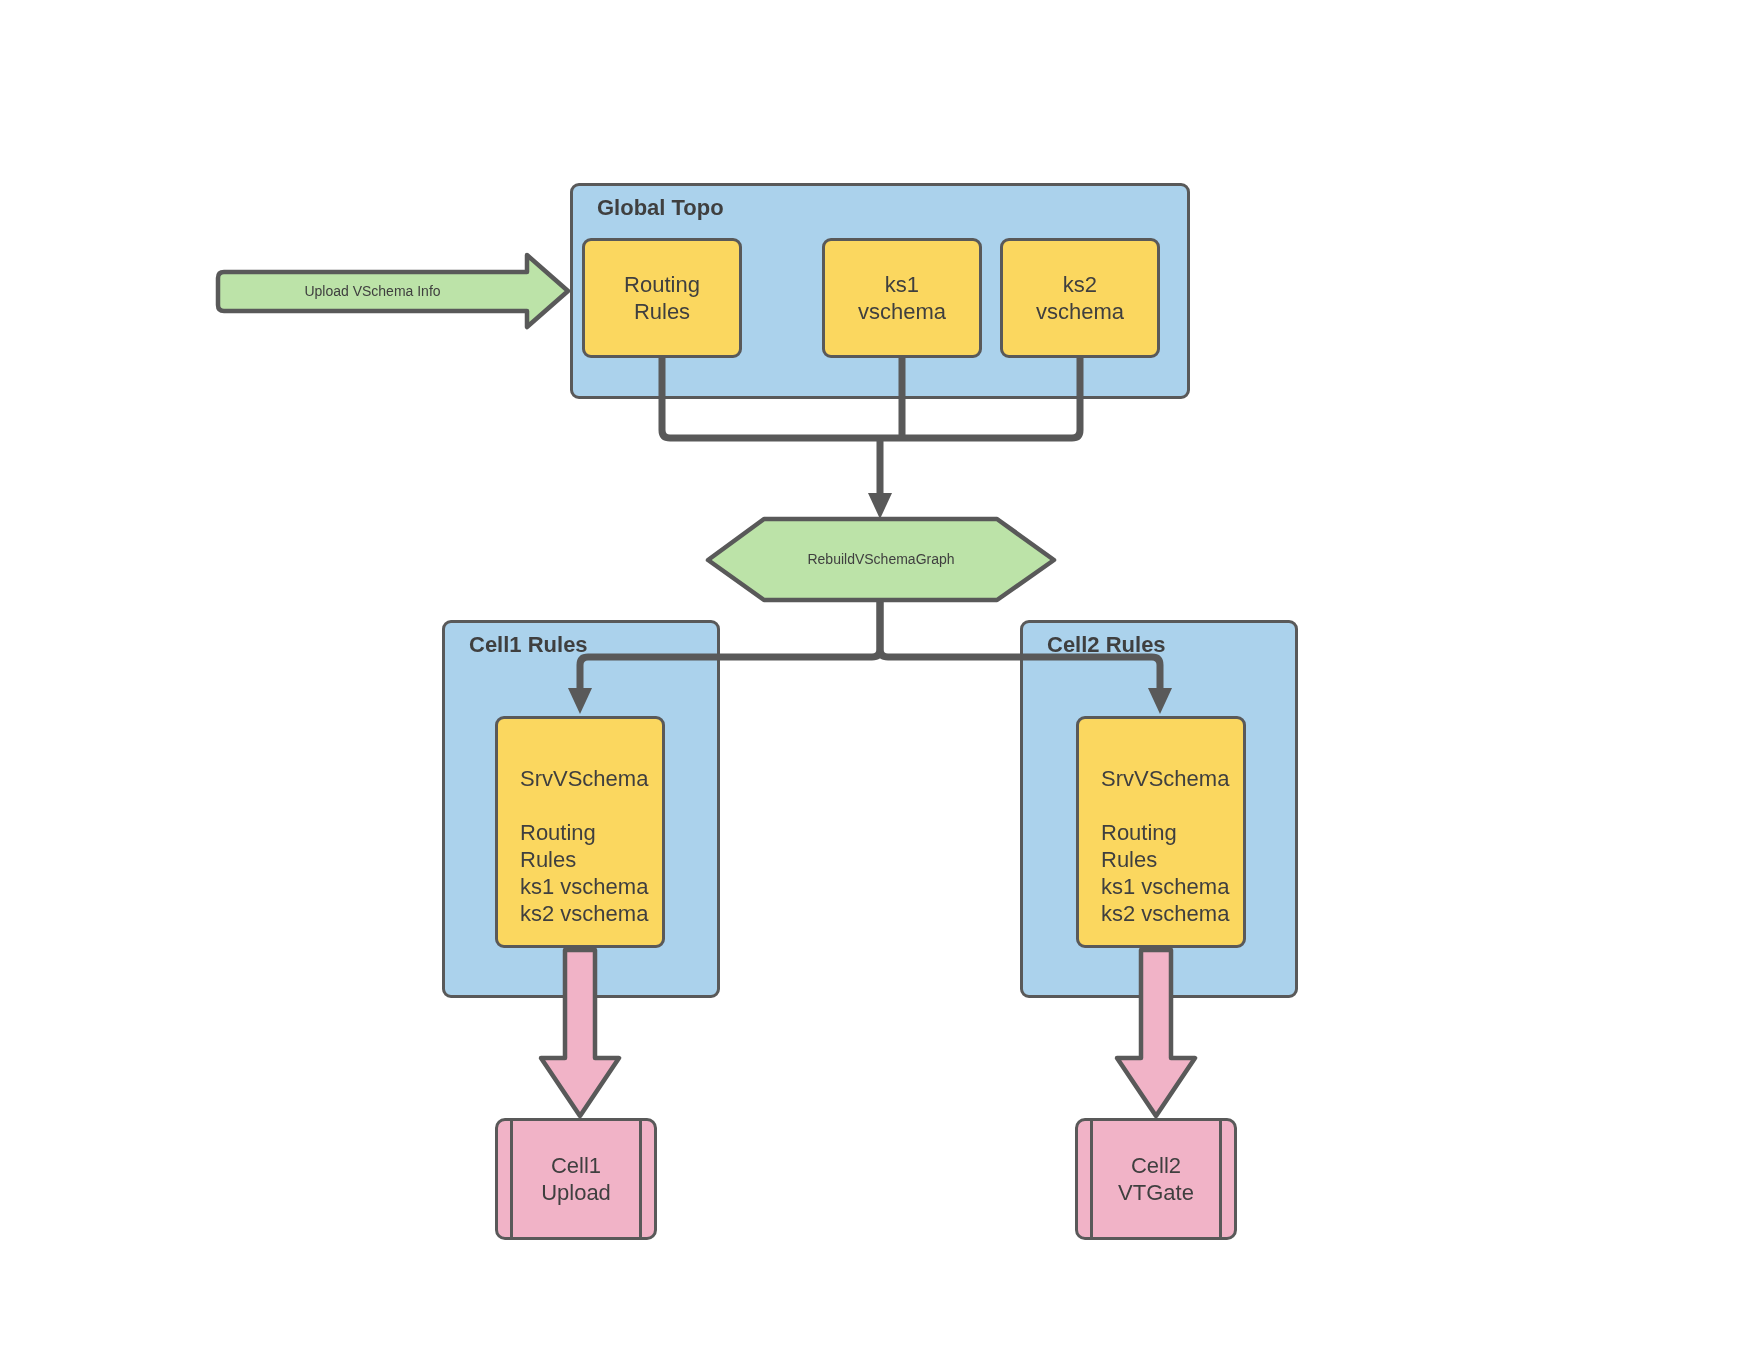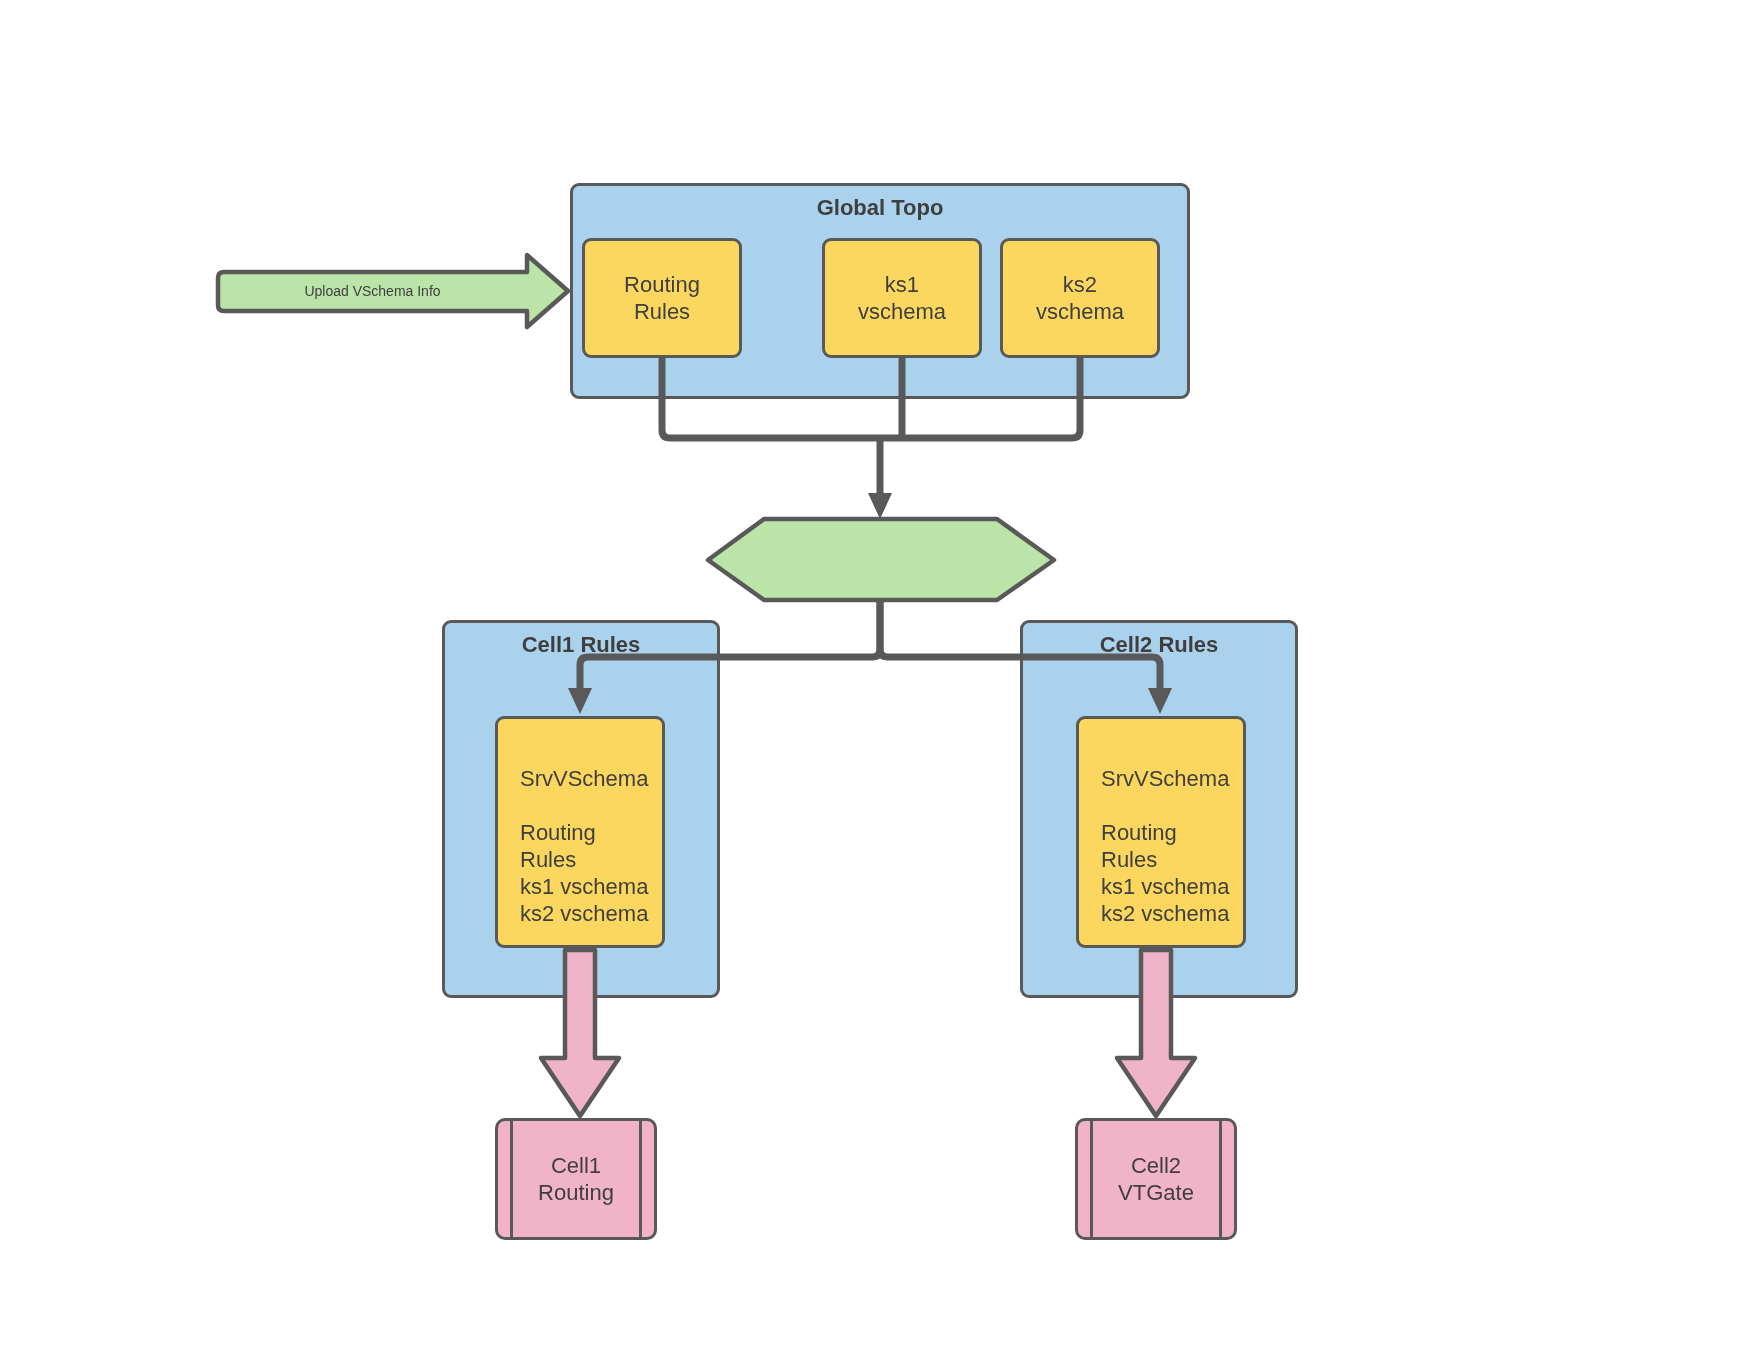--- a/index.html
+++ b/index.html
@@ -3,21 +3,21 @@
 <meta charset="utf-8">
 <style>
   html,body{margin:0;padding:0;background:#ffffff;}
   .canvas{
     position:relative;width:1760px;height:1360px;background:#ffffff;
     font-family:"Liberation Sans",sans-serif;color:var(--text-dark,#3f3f3f);
     overflow:hidden;
   }
   .box{position:absolute;box-sizing:border-box;border:3px solid var(--border-gray,#595959);}
   .container-blue{background:var(--container-blue,#ABD2EC);border-radius:9px;z-index:1;}
-  .ctitle{position:absolute;left:0;right:0;top:9px;text-align:center;font-weight:bold;font-size:22px;line-height:26px;}
+  .ctitle{position:absolute;left:0;right:0;top:9px;text-align:left;font-weight:bold;font-size:22px;line-height:26px;padding-left:24px;}
   .node-yellow{
     background:var(--node-yellow,#FBD75F);border-radius:9px;z-index:2;
     display:flex;align-items:center;justify-content:center;text-align:center;
     font-size:22px;line-height:27px;white-space:pre-line;
   }
   .srv{align-items:flex-start;justify-content:flex-start;text-align:left;padding:46px 21px 0 22px;}
   .vtgate{
     background:var(--shape-pink,#F1B3C7);border-radius:10px;z-index:2;
     display:flex;align-items:center;justify-content:center;text-align:center;
     font-size:22px;line-height:27px;white-space:pre-line;
@@ -67,21 +67,21 @@
 Routing Rules
 ks1 vschema
 ks2 vschema</div>
   <div class="box node-yellow srv" style="left:1076px;top:716px;width:170px;height:232px;">SrvVSchema
 
 Routing Rules
 ks1 vschema
 ks2 vschema</div>
 
   <div class="box vtgate" style="left:495px;top:1118px;width:162px;height:122px;">Cell1
-Routing</div>
+Upload</div>
   <div class="box vtgate" style="left:1075px;top:1118px;width:162px;height:122px;">Cell2
 VTGate</div>
 
   <svg class="overlay" width="1760" height="1360" viewBox="0 0 1760 1360">
 
     <path class="conn" d="M662,358 V430 Q662,438 670,438 H1072 Q1080,438 1080,430 V358 M902,358 V438 M880,438 V496"></path>
     <polygon class="arrow-fill" points="868,493 892,493 880,519"></polygon>
 
     <path class="conn" d="M880,600 V649 Q880,657 872,657 H588 Q580,657 580,665 V690"></path>
     <path class="conn" d="M880,600 V649 Q880,657 888,657 H1152 Q1160,657 1160,665 V690"></path>
@@ -90,14 +90,15 @@
 
     <path class="shape-green" d="M224,272 H527 V255 L568,291 L527,327 V311 H224 Q218,311 218,305 V278 Q218,272 224,272 Z"></path>
 
     <path class="shape-green" d="M708,560 L764,519 H997 L1054,560 L997,600 H764 Z"></path>
 
     <path class="shape-pink" d="M565,950 V1058 H541 L580,1116 L619,1058 H595 V950 Z"></path>
     <path class="shape-pink" d="M1141,950 V1058 H1117 L1156,1116 L1195,1058 H1171 V950 Z"></path>
   </svg>
 
   <div class="float-label" style="left:218px;top:272px;width:309px;height:39px;">Upload VSchema Info</div>
+  <div class="float-label" style="left:708px;top:519px;width:346px;height:81px;">RebuildVSchemaGraph</div>
 
 </div>
 
 </body></html>

